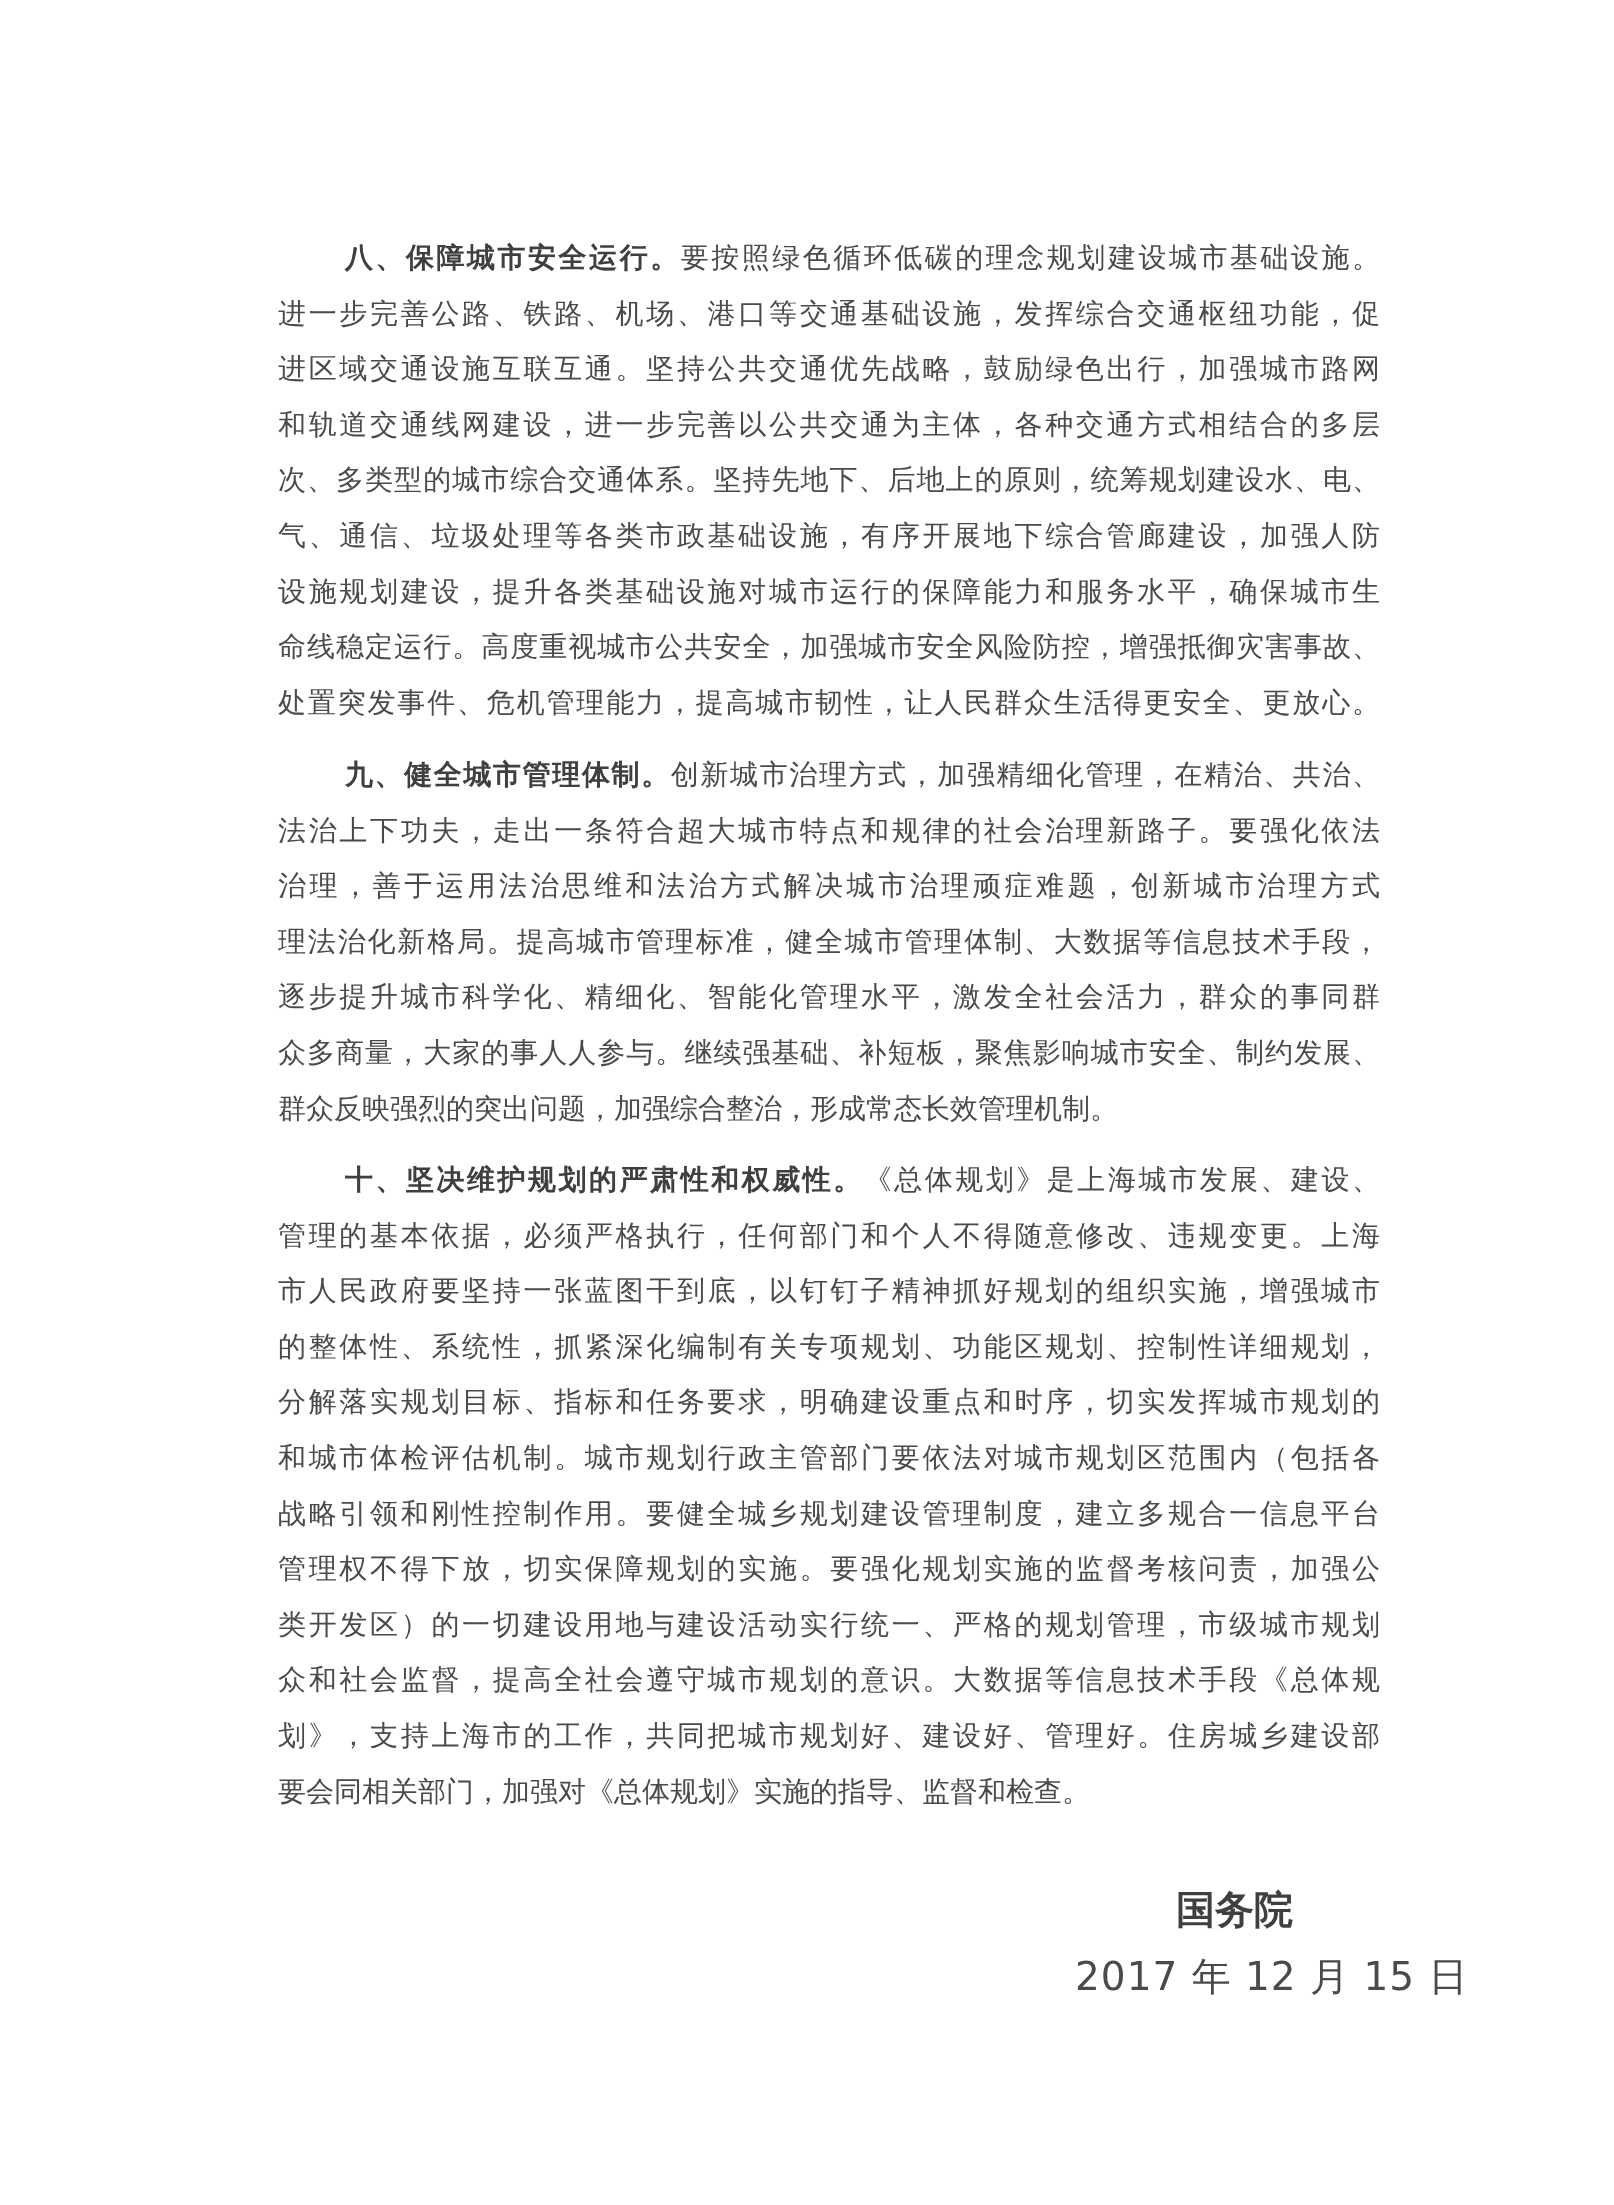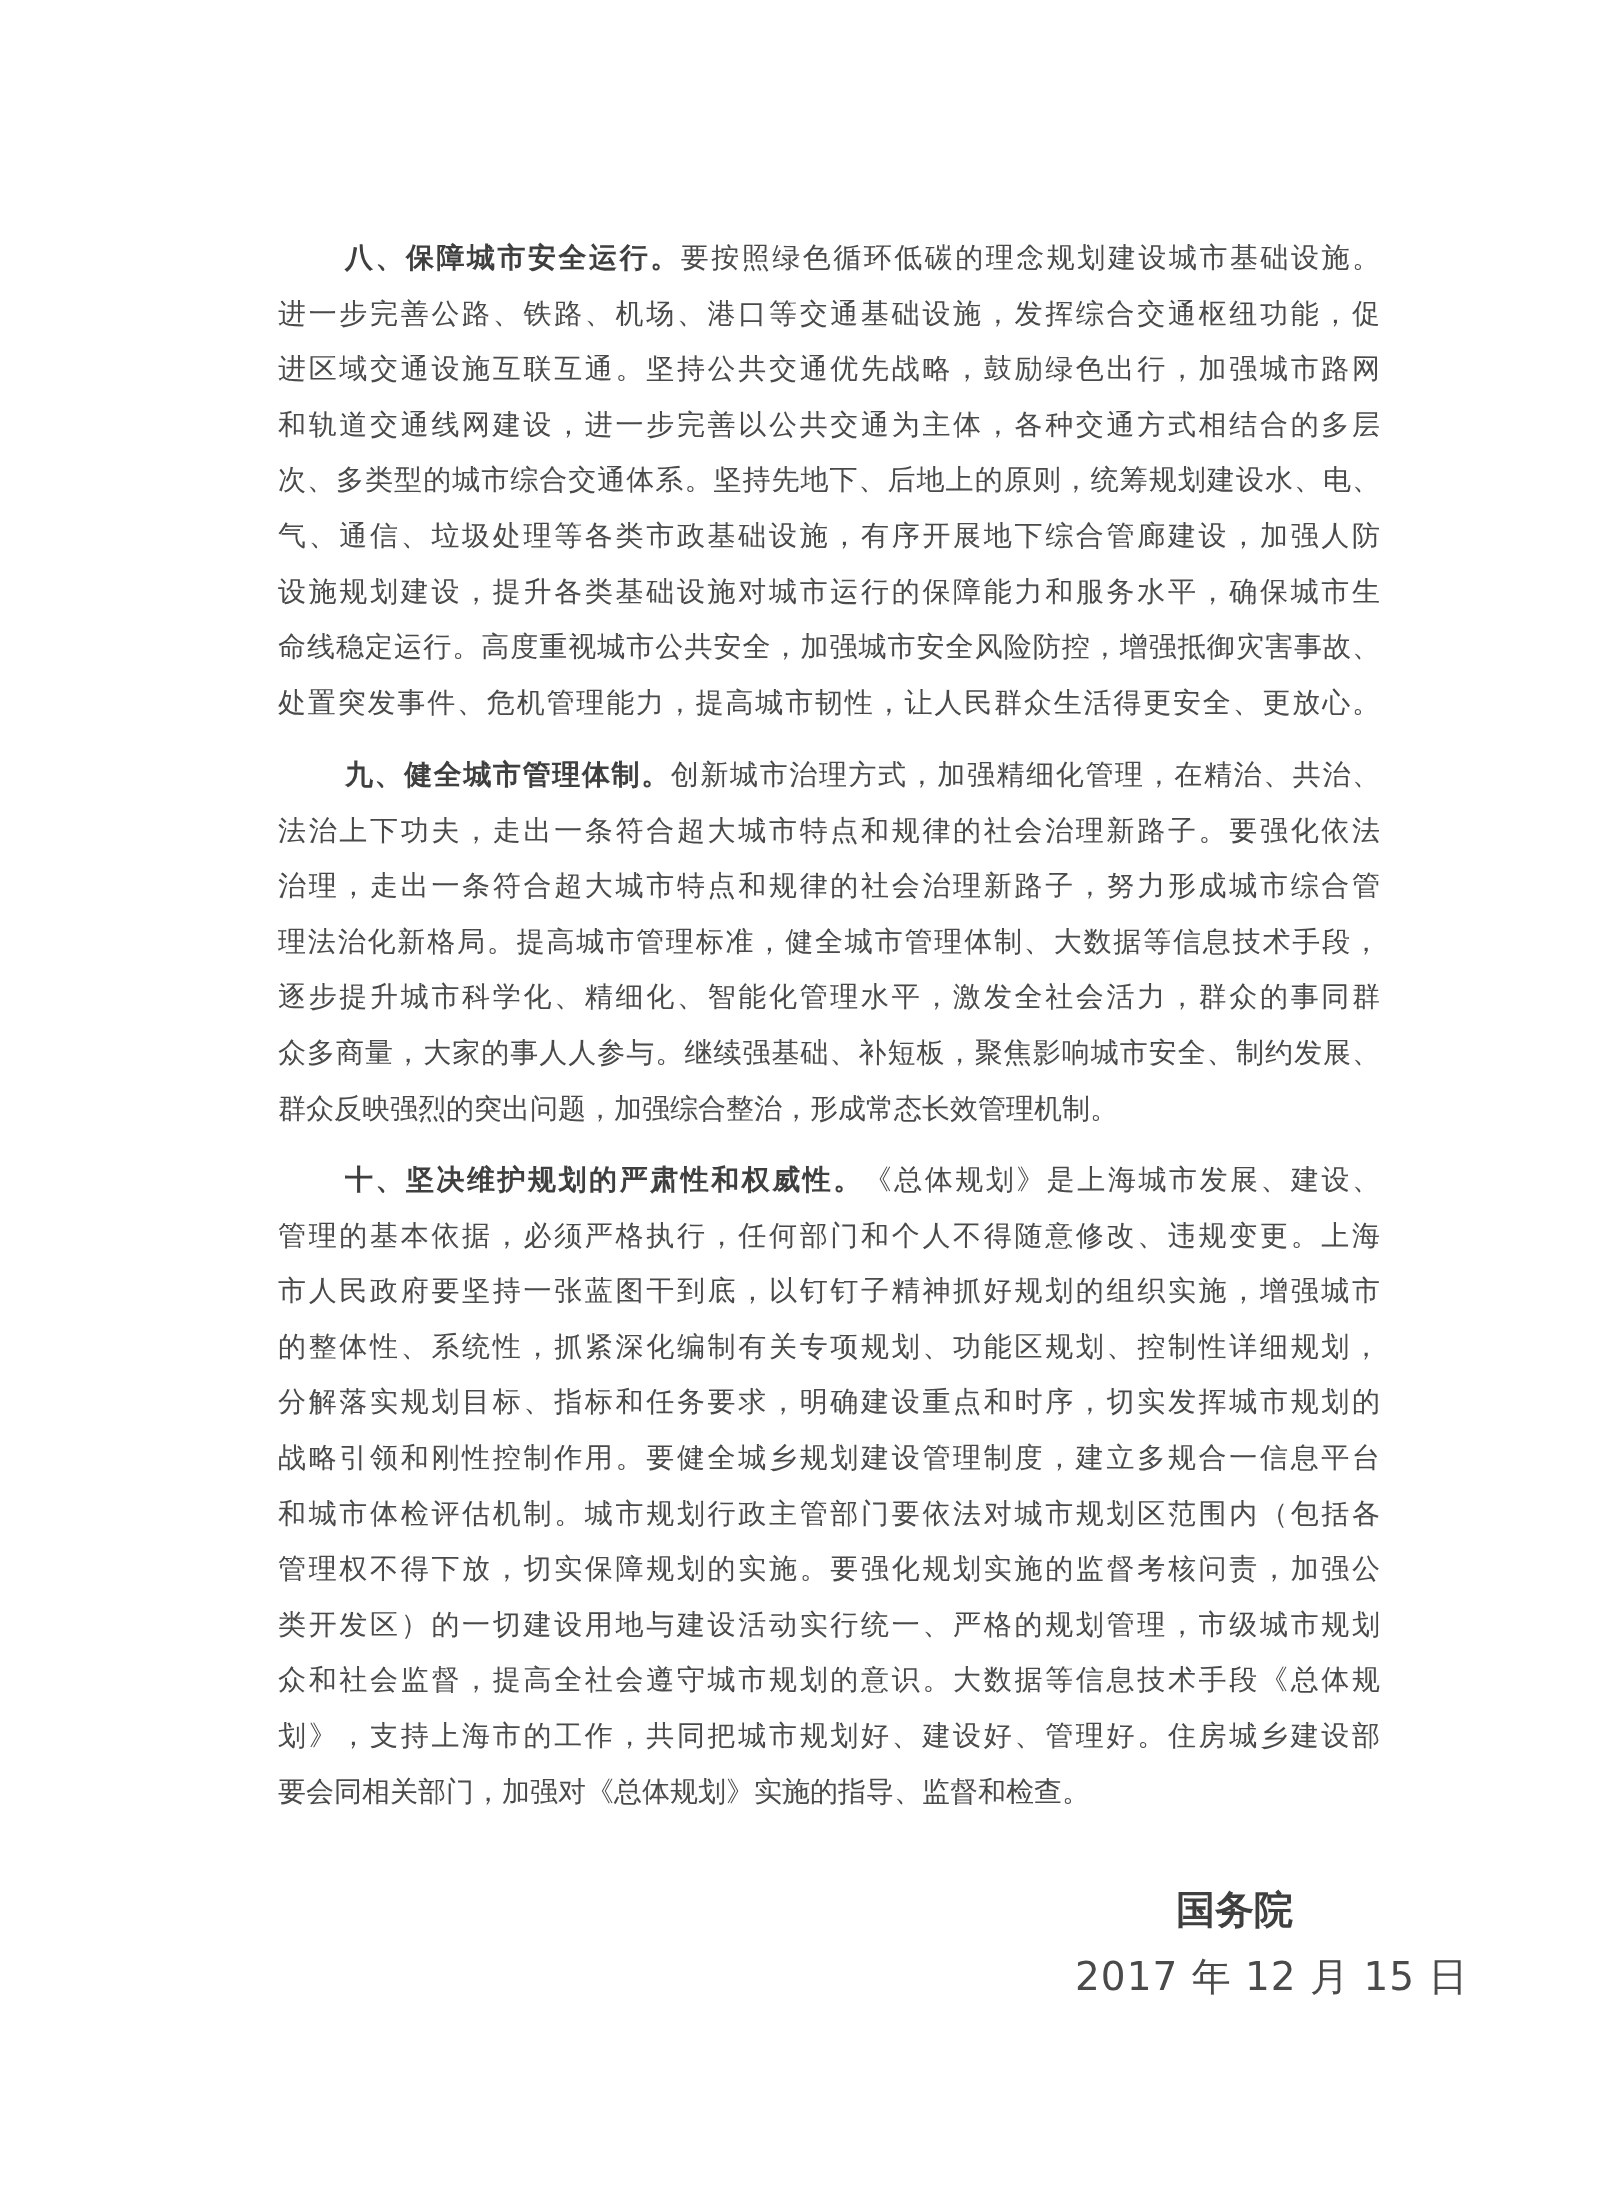--- a/index.html
+++ b/index.html
@@ -29,35 +29,35 @@
     <div class="line">次、多类型的城市综合交通体系。坚持先地下、后地上的原则，统筹规划建设水、电、</div>
     <div class="line">气、通信、垃圾处理等各类市政基础设施，有序开展地下综合管廊建设，加强人防</div>
     <div class="line">设施规划建设，提升各类基础设施对城市运行的保障能力和服务水平，确保城市生</div>
     <div class="line">命线稳定运行。高度重视城市公共安全，加强城市安全风险防控，增强抵御灾害事故、</div>
     <div class="line">处置突发事件、危机管理能力，提高城市韧性，让人民群众生活得更安全、更放心。</div>
   </div>
 
   <div class="para" style="top:747px;">
     <div class="line first"><span class="head">九、健全城市管理体制。</span><span>创新城市治理方式，加强精细化管理，在精治、共治、</span></div>
     <div class="line">法治上下功夫，走出一条符合超大城市特点和规律的社会治理新路子。要强化依法</div>
-    <div class="line">治理，走出一条符合超大城市特点和规律的社会治理新路子，努力形成城市综合管</div>
+    <div class="line">治理，善于运用法治思维和法治方式解决城市治理顽症难题，创新城市治理方式</div>
     <div class="line">理法治化新格局。提高城市管理标准，健全城市管理体制、大数据等信息技术手段，</div>
     <div class="line">逐步提升城市科学化、精细化、智能化管理水平，激发全社会活力，群众的事同群</div>
     <div class="line">众多商量，大家的事人人参与。继续强基础、补短板，聚焦影响城市安全、制约发展、</div>
     <div class="line last">群众反映强烈的突出问题，加强综合整治，形成常态长效管理机制。</div>
   </div>
 
   <div class="para" style="top:1152px;">
     <div class="line first"><span class="head">十、坚决维护规划的严肃性和权威性。</span><span>《总体规划》是上海城市发展、建设、</span></div>
     <div class="line">管理的基本依据，必须严格执行，任何部门和个人不得随意修改、违规变更。上海</div>
     <div class="line">市人民政府要坚持一张蓝图干到底，以钉钉子精神抓好规划的组织实施，增强城市</div>
     <div class="line">的整体性、系统性，抓紧深化编制有关专项规划、功能区规划、控制性详细规划，</div>
     <div class="line">分解落实规划目标、指标和任务要求，明确建设重点和时序，切实发挥城市规划的</div>
+    <div class="line">和城市体检评估机制。城市规划行政主管部门要依法对城市规划区范围内（包括各</div>
     <div class="line">战略引领和刚性控制作用。要健全城乡规划建设管理制度，建立多规合一信息平台</div>
-    <div class="line">和城市体检评估机制。城市规划行政主管部门要依法对城市规划区范围内（包括各</div>
     <div class="line">管理权不得下放，切实保障规划的实施。要强化规划实施的监督考核问责，加强公</div>
     <div class="line">类开发区）的一切建设用地与建设活动实行统一、严格的规划管理，市级城市规划</div>
     <div class="line">众和社会监督，提高全社会遵守城市规划的意识。大数据等信息技术手段《总体规</div>
     <div class="line">划》，支持上海市的工作，共同把城市规划好、建设好、管理好。住房城乡建设部</div>
     <div class="line last">要会同相关部门，加强对《总体规划》实施的指导、监督和检查。</div>
   </div>
 </div>
 
 <div class="sig sig-org">国务院</div>
 <div class="sig sig-date">2017 年 12 月 15 日</div>

